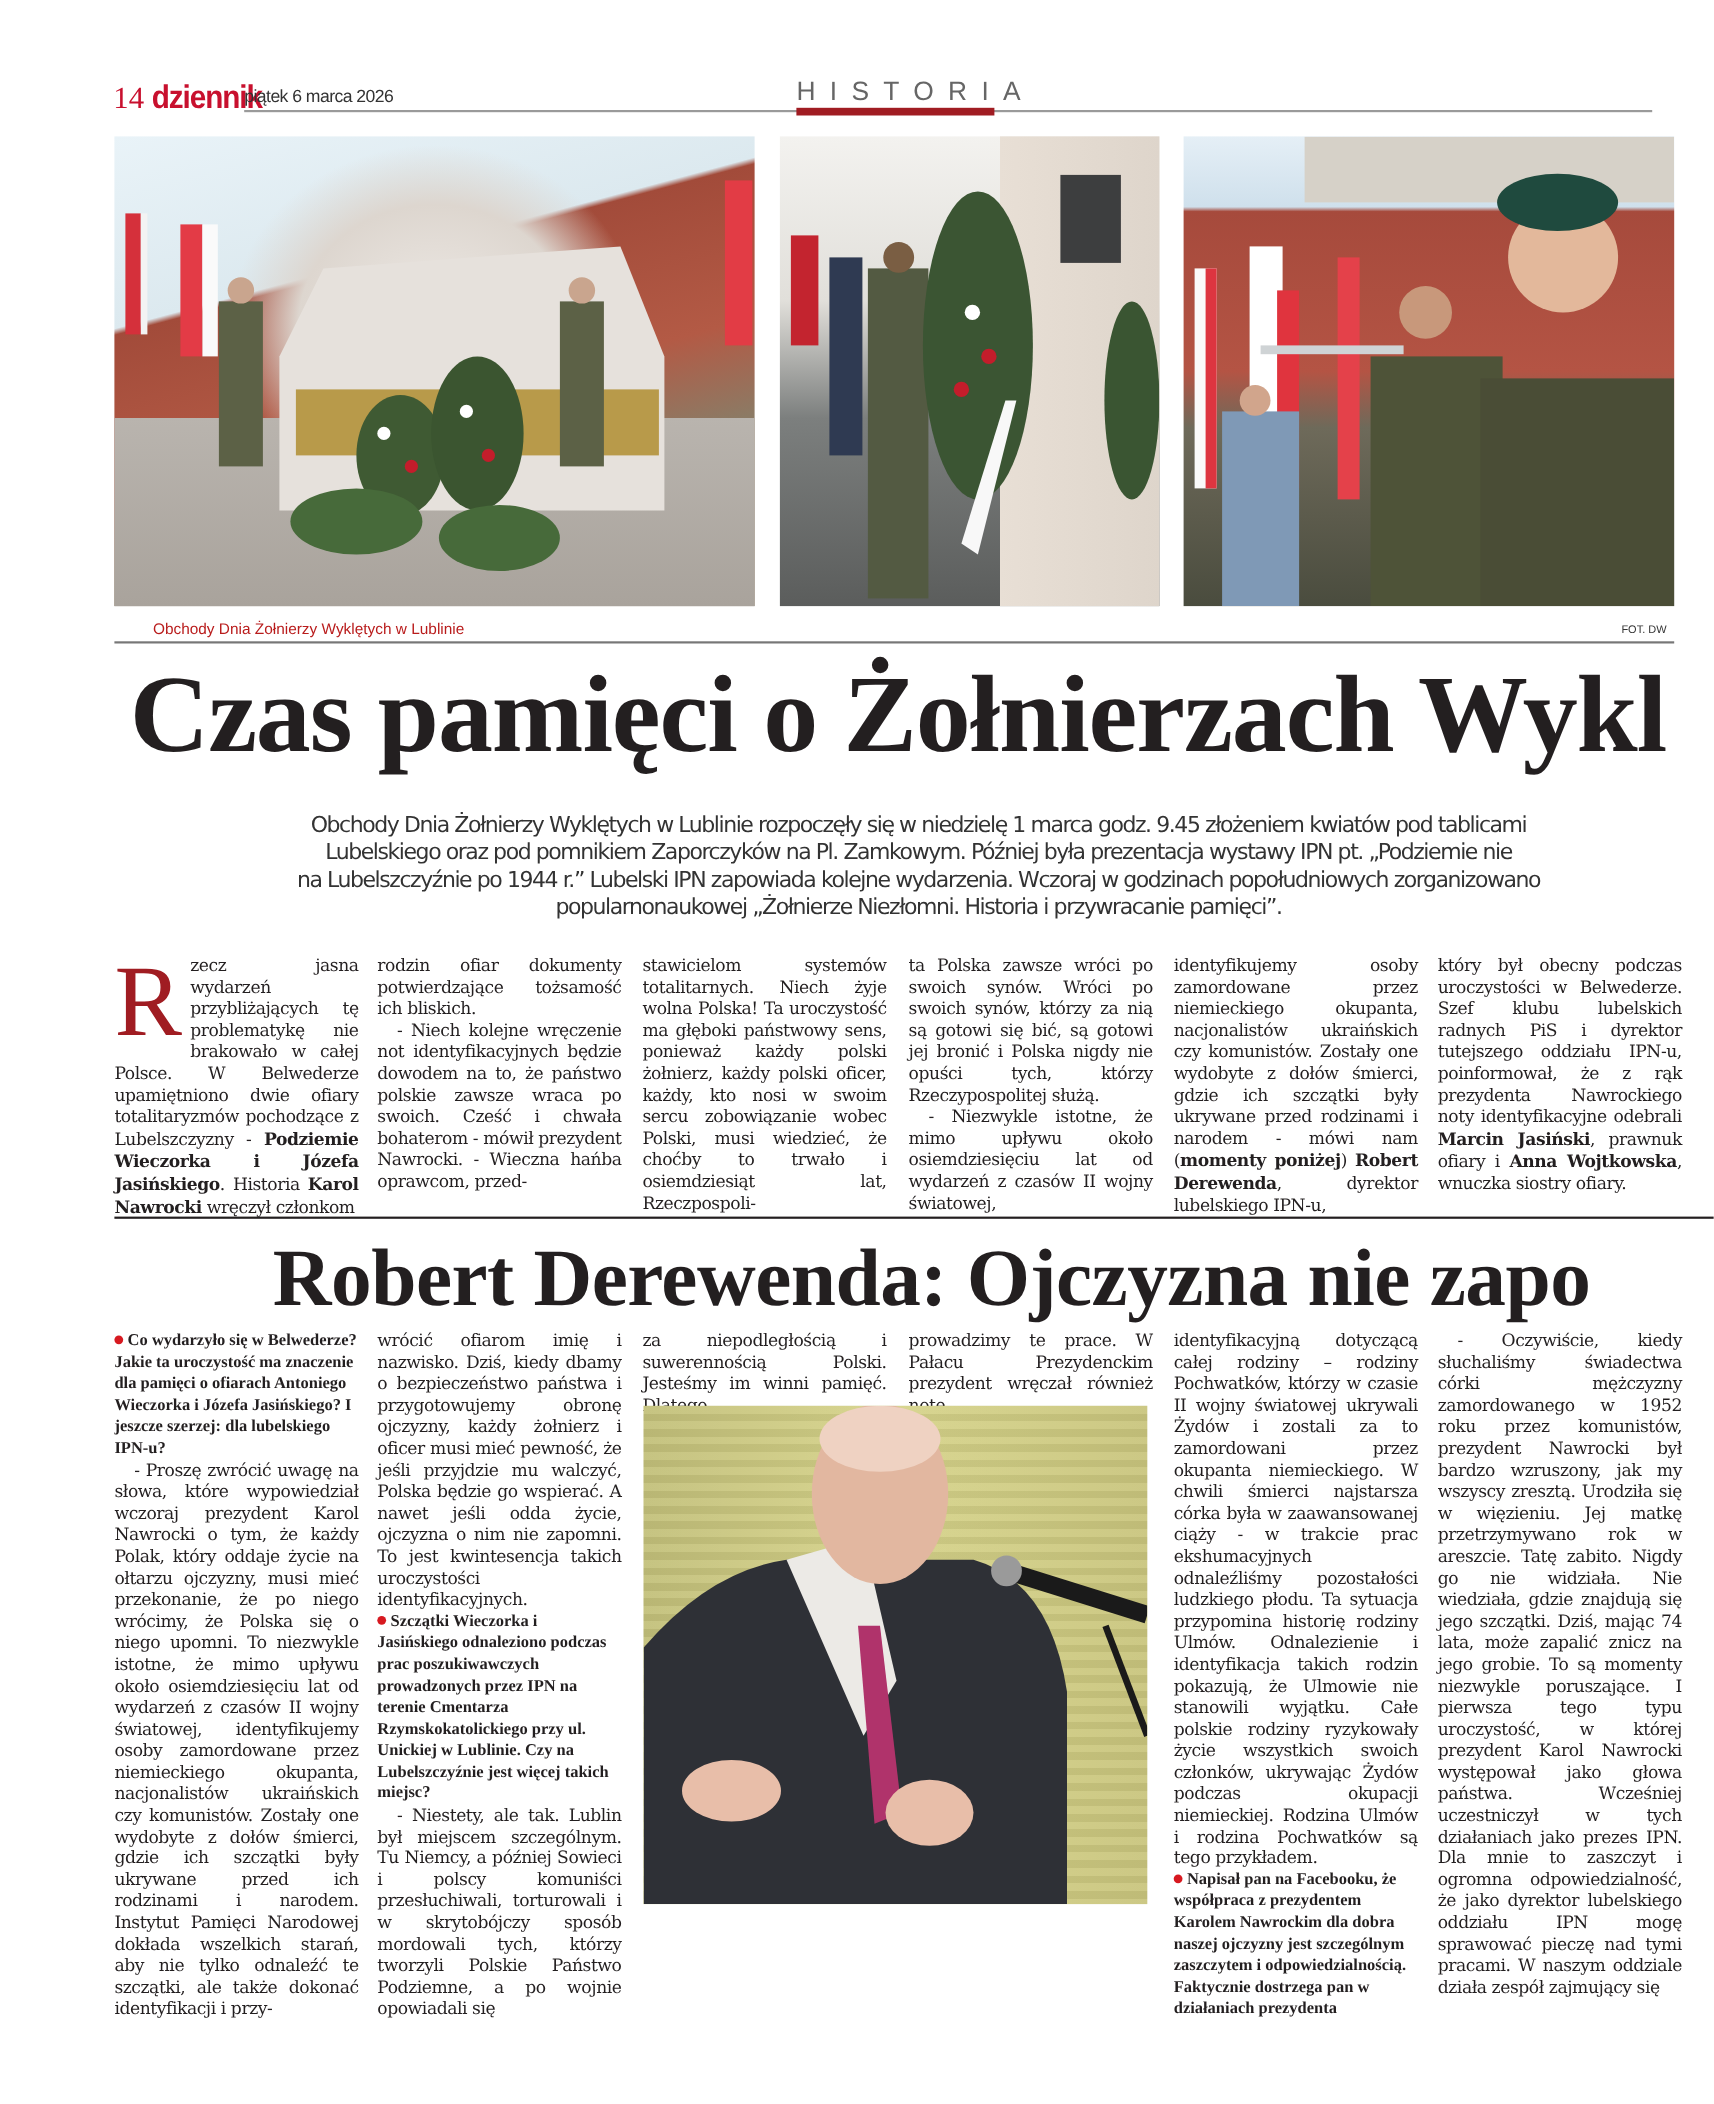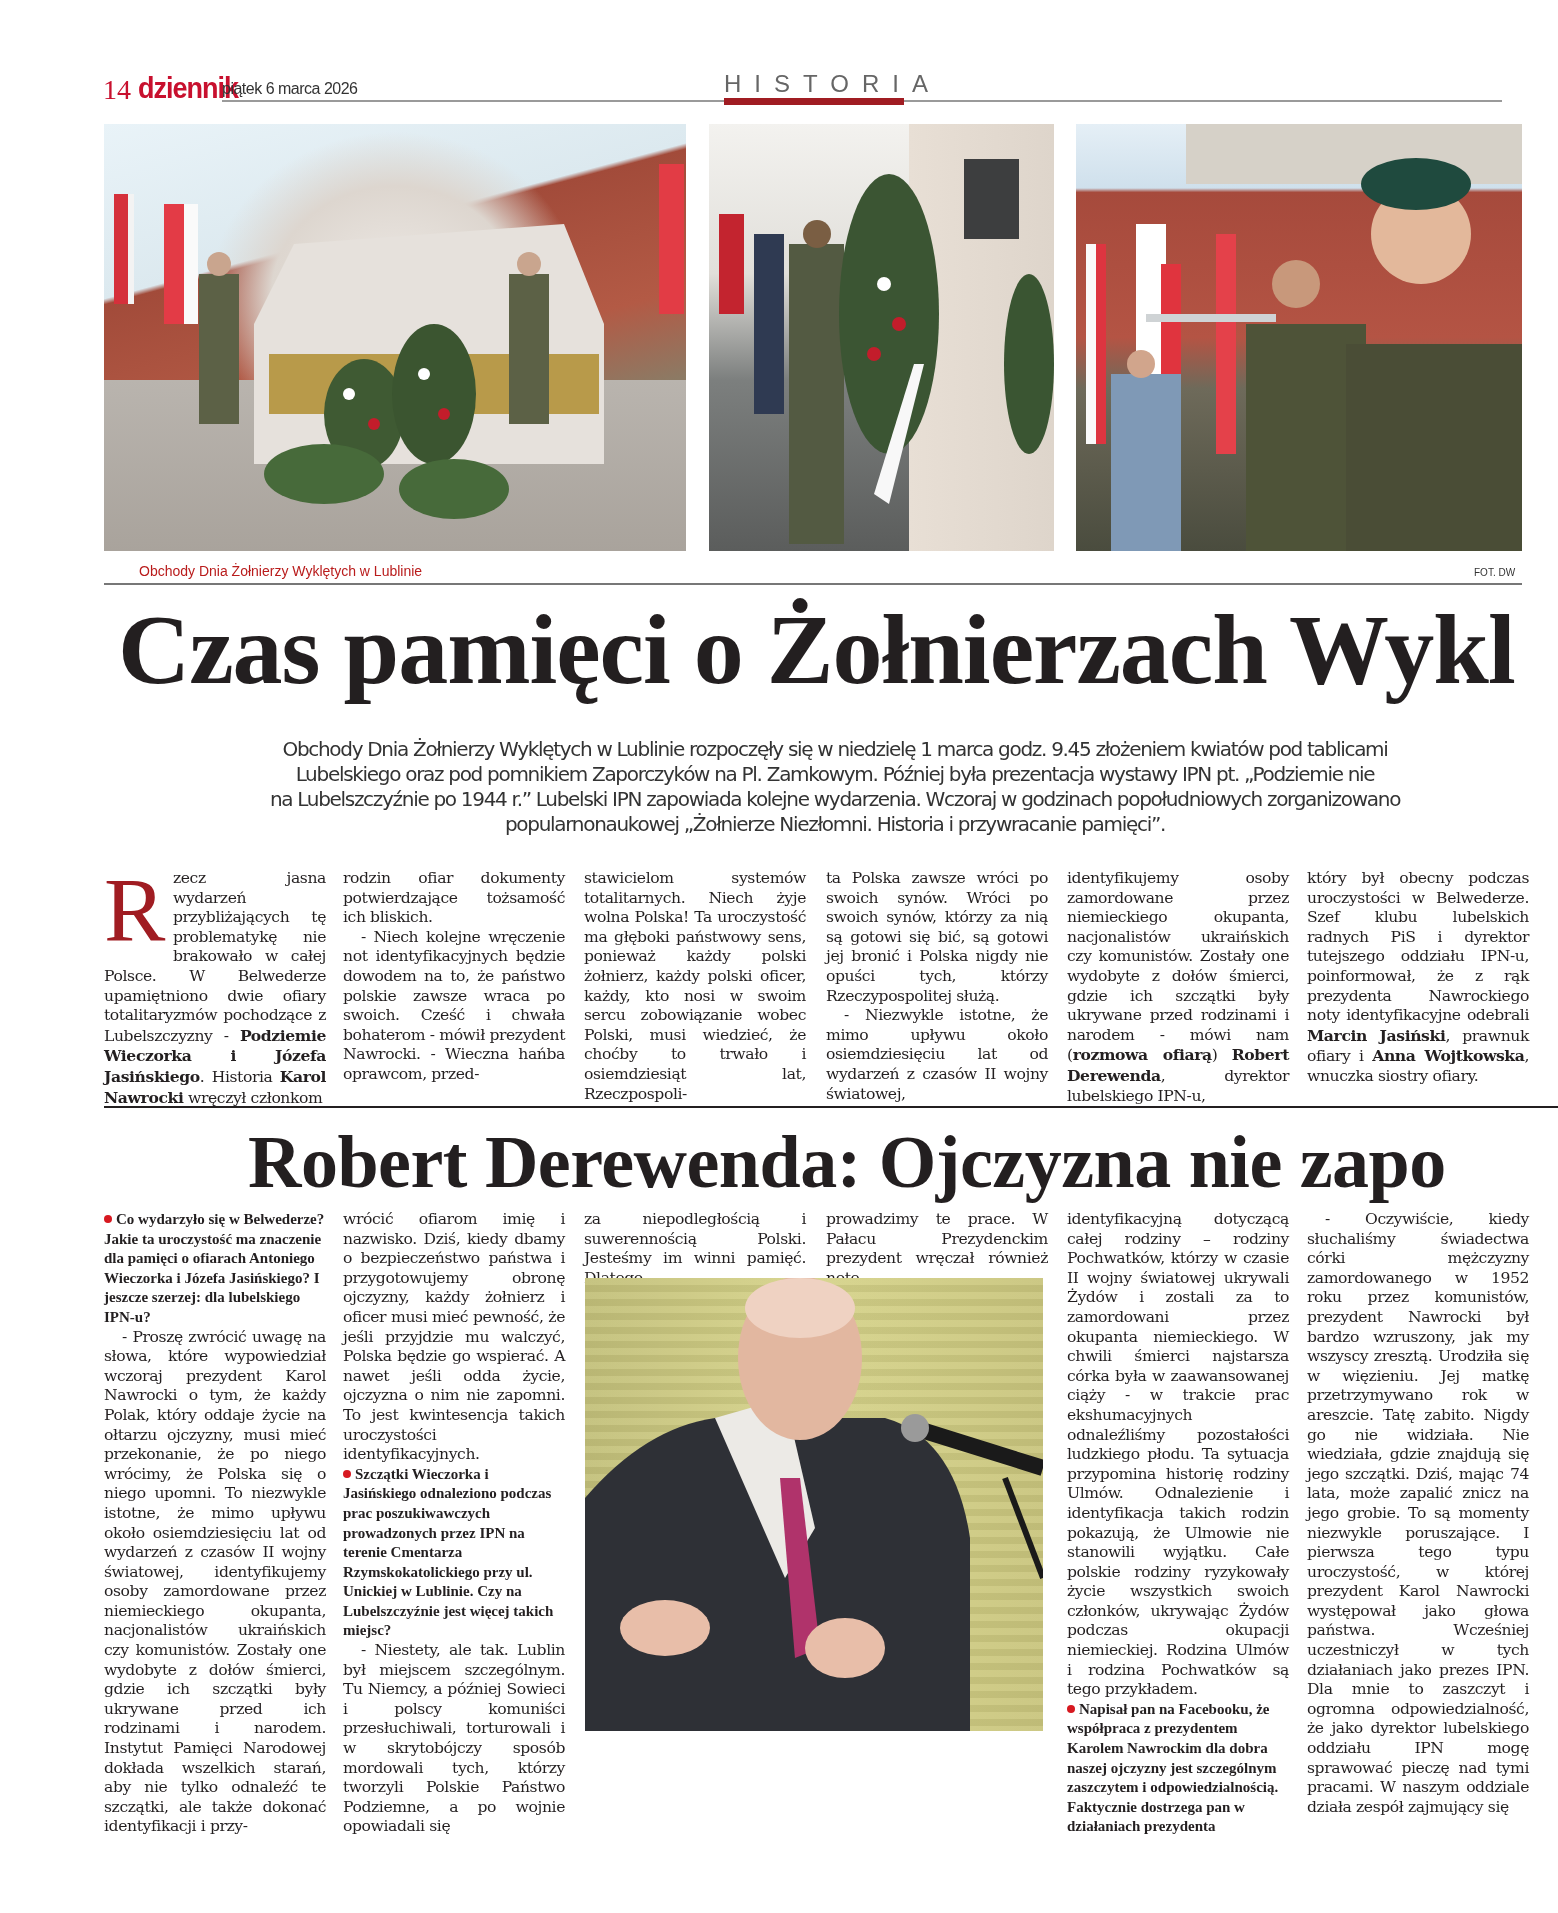--- a/index.html
+++ b/index.html
@@ -145,21 +145,21 @@
   <p class="ind">- Niech kolejne wręczenie not identyfikacyjnych będzie dowodem na to, że państwo polskie zawsze wraca po swoich. Cześć i chwała bohaterom - mówił prezydent Nawrocki. - Wieczna hańba oprawcom, przed-</p>
 </div>
 <div class="col" style="left:584px; top:869px; width:222px;">
   <p>stawicielom systemów totalitarnych. Niech żyje wolna Polska! Ta uroczystość ma głęboki państwowy sens, ponieważ każdy polski żołnierz, każdy polski oficer, każdy, kto nosi w swoim sercu zobowiązanie wobec Polski, musi wiedzieć, że choćby to trwało i osiemdziesiąt lat, Rzeczpospoli-</p>
 </div>
 <div class="col" style="left:826px; top:869px; width:222px;">
   <p>ta Polska zawsze wróci po swoich synów. Wróci po swoich synów, którzy za nią są gotowi się bić, są gotowi jej bronić i Polska nigdy nie opuści tych, którzy Rzeczypospolitej służą.</p>
   <p class="ind">- Niezwykle istotne, że mimo upływu około osiemdziesięciu lat od wydarzeń z czasów II wojny światowej,</p>
 </div>
 <div class="col" style="left:1067px; top:869px; width:222px;">
-  <p><span>identyfikujemy osoby zamordowane przez niemieckiego okupanta, nacjonalistów ukraińskich czy komunistów. Zostały one wydobyte z dołów śmierci, gdzie ich szczątki były ukrywane przed rodzinami i narodem - mówi nam (</span><b>rozmowa ofiarą</b><span>) </span><b>Robert Derewenda</b><span>, dyrektor lubelskiego IPN-u,</span></p>
+  <p><span>identyfikujemy osoby zamordowane przez niemieckiego okupanta, nacjonalistów ukraińskich czy komunistów. Zostały one wydobyte z dołów śmierci, gdzie ich szczątki były ukrywane przed rodzinami i narodem - mówi nam (</span><b>momenty poniżej</b><span>) </span><b>Robert Derewenda</b><span>, dyrektor lubelskiego IPN-u,</span></p>
 </div>
 <div class="col" style="left:1307px; top:869px; width:222px;">
   <p><span>który był obecny podczas uroczystości w Belwederze. Szef klubu lubelskich radnych PiS i dyrektor tutejszego oddziału IPN-u, poinformował, że z rąk prezydenta Nawrockiego noty identyfikacyjne odebrali </span><b>Marcin Jasiński</b><span>, prawnuk ofiary i </span><b>Anna Wojtkowska</b><span>, wnuczka siostry ofiary.</span></p>
 </div>
 
 <div class="abs mid-rule"></div>
 
 <div class="abs h2">Robert Derewenda: Ojczyzna nie zapo</div>
 
 <div class="col" style="left:104px; top:1210px; width:222px;">

